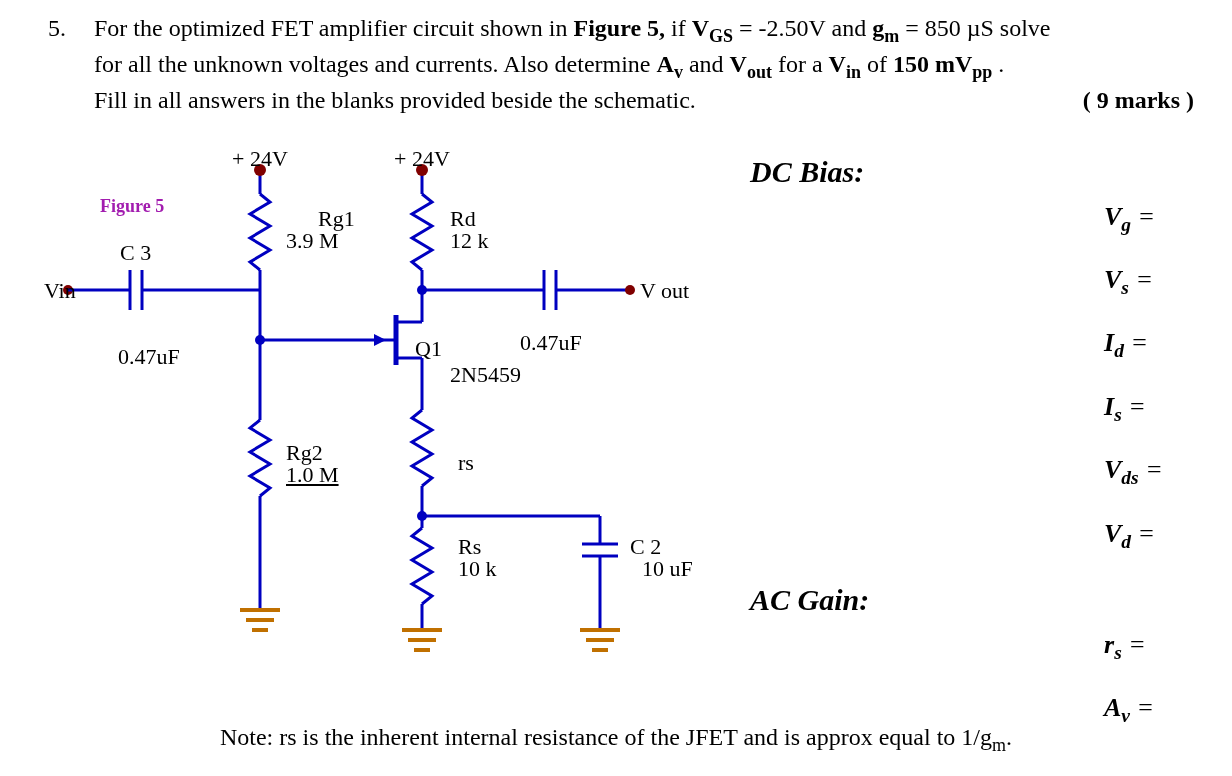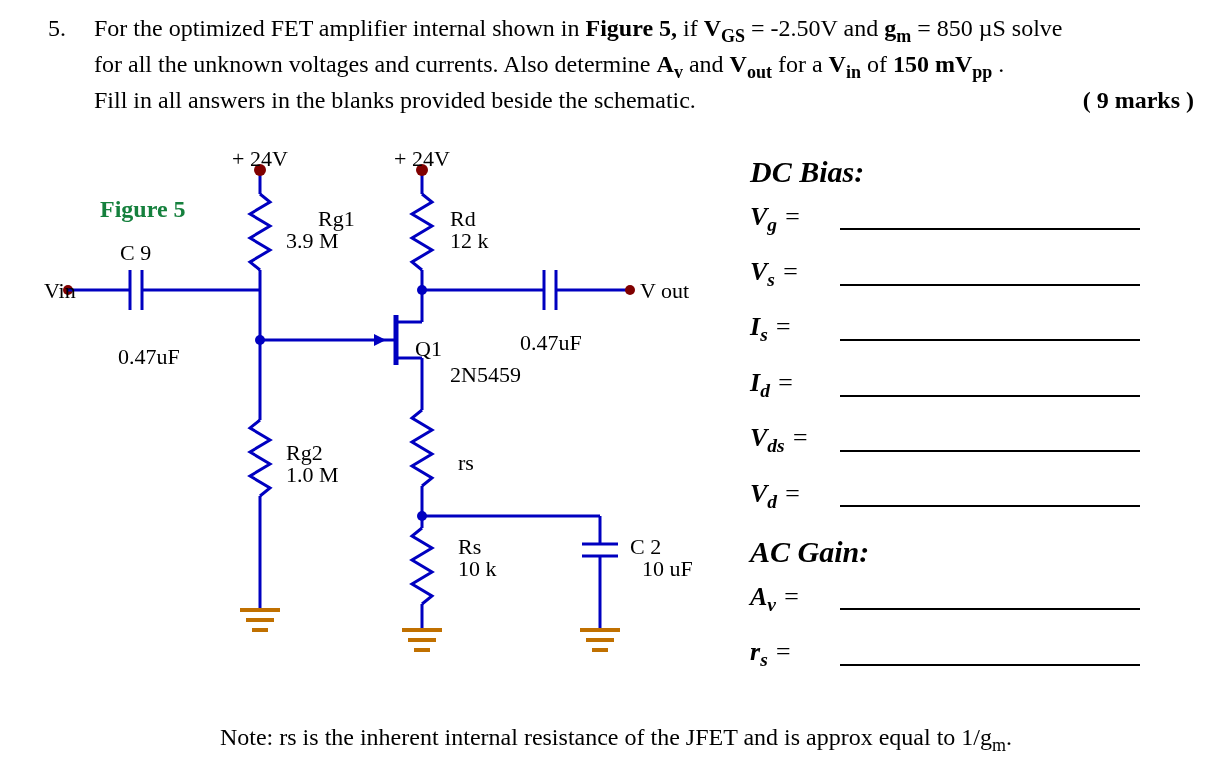--- a/index.html
+++ b/index.html
@@ -30,54 +30,54 @@
   .answers {
     position: absolute;
     top: 150px;
     left: 750px;
     width: 440px;
     font-size: 26px;
     line-height: 1.45;
     font-style: italic;
   }
   .answers .hdr { font-weight: bold; font-size: 30px; margin-bottom: 4px; }
-  .ans-row { display: flex; align-items: center; margin-bottom: 14px; }
+  .ans-row { display: flex; align-items: flex-end; margin-bottom: 20px; flex-direction: column; }
   .ans-label { width: 86px; font-family: "Times New Roman", serif; }
   .ans-label .main { font-weight: bold; }
   .blank {
     flex: 1;
     border-bottom: 2px solid #000;
     height: 24px;
     margin-left: 4px;
     max-width: 300px;
   }
   .note {
     position: absolute;
     bottom: 20px;
     left: 0;
     right: 0;
     text-align: center;
     font-size: 24px;
   }
   .figlabel {
     position: absolute;
     font-family: "Times New Roman", serif;
-    color: #15803d;
+    color: #a21caf;
     font-weight: bold;
-    font-size: 24px;
+    font-size: 18px;
   }
   .vlabel { position: absolute; font-size: 22px; text-align: right; }
 </style>
 </head>
 <body>
 
 <div class="question-block">
   <span class="qnum">5.</span>
   <span class="qtext">
-    <span>For the optimized FET amplifier internal shown in </span>
+    <span>For the optimized FET amplifier circuit shown in </span>
     <span class="bold">Figure 5,</span>
     <span> if </span>
     <span class="bold"><span>V</span><span class="sub">GS</span></span>
     <span> = -2.50V and </span>
     <span class="bold"><span>g</span><span class="sub">m</span></span>
     <span> = 850 µS solve</span>
     <br>
     <span>for all the unknown voltages and currents.  Also determine </span>
     <span class="bold"><span>A</span><span class="sub">v</span></span>
     <span> and </span>
@@ -93,36 +93,36 @@
   </span>
 </div>
 
 <div class="svg-wrap">
   <div class="figlabel" style="top:56px; left:60px;">Figure 5</div>
   <div class="vlabel" style="top:6px; left:192px;">+ 24V</div>
   <div class="vlabel" style="top:6px; left:354px;">+ 24V</div>
   <div class="vlabel" style="top:138px; left:4px;">Vin</div>
   <div class="vlabel" style="top:138px; left:600px;">V out</div>
 
-  <div class="vlabel" style="top:100px; left:80px;">C 9</div>
+  <div class="vlabel" style="top:100px; left:80px;">C 3</div>
   <div class="vlabel" style="top:204px; left:78px;">0.47uF</div>
 
   <div class="vlabel" style="top:66px; left:246px;margin-left:32px;">Rg1</div>
   <div class="vlabel" style="top:88px; left:246px;">3.9 M</div>
 
   <div class="vlabel" style="top:66px; left:410px;">Rd</div>
   <div class="vlabel" style="top:88px; left:410px;">12 k</div>
 
   <div class="vlabel" style="top:190px; left:480px;">0.47uF</div>
 
   <div class="vlabel" style="top:196px; left:375px;">Q1</div>
   <div class="vlabel" style="top:222px; left:410px;">2N5459</div>
 
   <div class="vlabel" style="top:300px; left:246px;">Rg2</div>
-  <div class="vlabel" style="top:322px; left:246px;">1.0 M</div>
+  <div class="vlabel" style="top:322px; left:246px;text-decoration:underline;">1.0 M</div>
 
   <div class="vlabel" style="top:310px; left:418px;">rs</div>
 
   <div class="vlabel" style="top:394px; left:418px;">Rs</div>
   <div class="vlabel" style="top:416px; left:418px;">10 k</div>
 
   <div class="vlabel" style="top:394px; left:590px;">C 2</div>
   <div class="vlabel" style="top:416px; left:590px;margin-left:12px;">10 uF</div>
 
   <svg width="700" height="540" viewBox="0 0 700 540">
@@ -209,43 +209,43 @@
 
   <div class="ans-row">
     <div class="ans-label"><span class="main">V</span><span class="sub bold">g</span><span> =</span></div>
     <div class="blank"></div>
   </div>
   <div class="ans-row">
     <div class="ans-label"><span class="main">V</span><span class="sub bold">s</span><span> =</span></div>
     <div class="blank"></div>
   </div>
   <div class="ans-row">
+    <div class="ans-label"><span class="main">I</span><span class="sub bold">d</span><span> =</span></div>
+    <div class="blank"></div>
+  </div>
+  <div class="ans-row">
     <div class="ans-label"><span class="main">I</span><span class="sub bold">s</span><span> =</span></div>
     <div class="blank"></div>
   </div>
   <div class="ans-row">
-    <div class="ans-label"><span class="main">I</span><span class="sub bold">d</span><span> =</span></div>
-    <div class="blank"></div>
-  </div>
-  <div class="ans-row">
     <div class="ans-label"><span class="main">V</span><span class="sub bold">ds</span><span> =</span></div>
     <div class="blank"></div>
   </div>
   <div class="ans-row">
     <div class="ans-label"><span class="main">V</span><span class="sub bold">d</span><span> =</span></div>
     <div class="blank"></div>
   </div>
 
   <div class="hdr" style="margin-top:0;">AC Gain:</div>
 
   <div class="ans-row">
+    <div class="ans-label"><span class="main">r</span><span class="sub bold">s</span><span> =</span></div>
+    <div class="blank"></div>
+  </div>
+  <div class="ans-row">
     <div class="ans-label"><span class="main">A</span><span class="sub bold">v</span><span> =</span></div>
-    <div class="blank"></div>
-  </div>
-  <div class="ans-row">
-    <div class="ans-label"><span class="main">r</span><span class="sub bold">s</span><span> =</span></div>
     <div class="blank"></div>
   </div>
 </div>
 
 <div class="note">
   <span>Note: rs is the inherent internal resistance of the JFET and is approx equal to 1/g</span><span class="sub">m</span><span>.</span>
 </div>
 
 </body></html>

